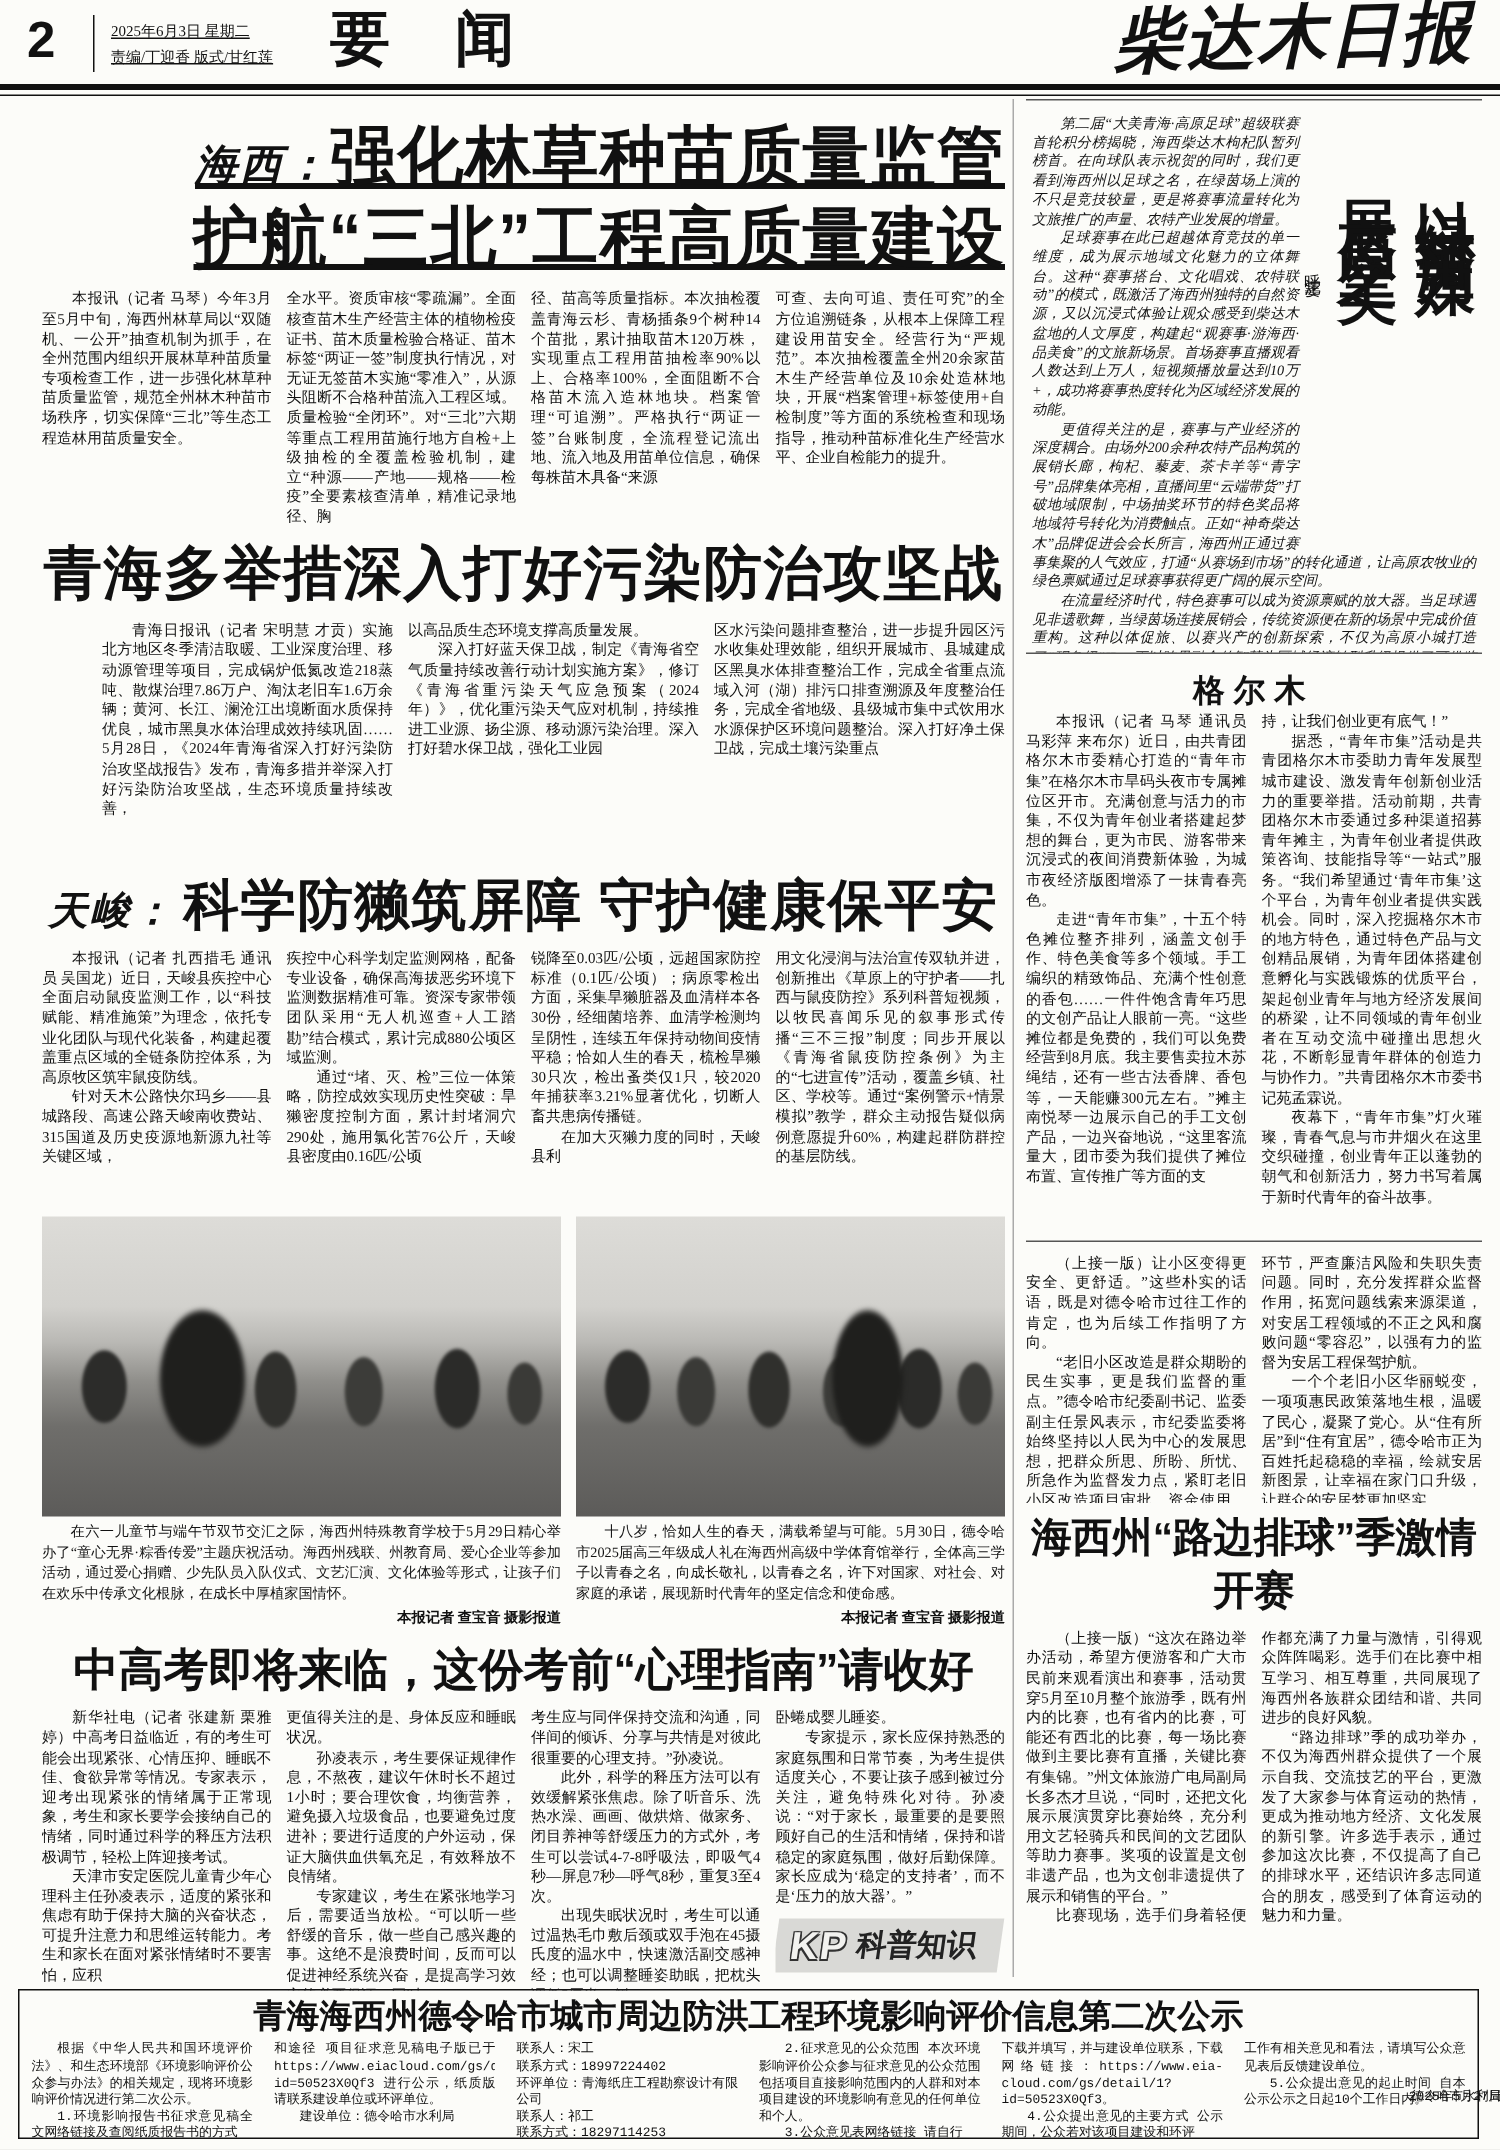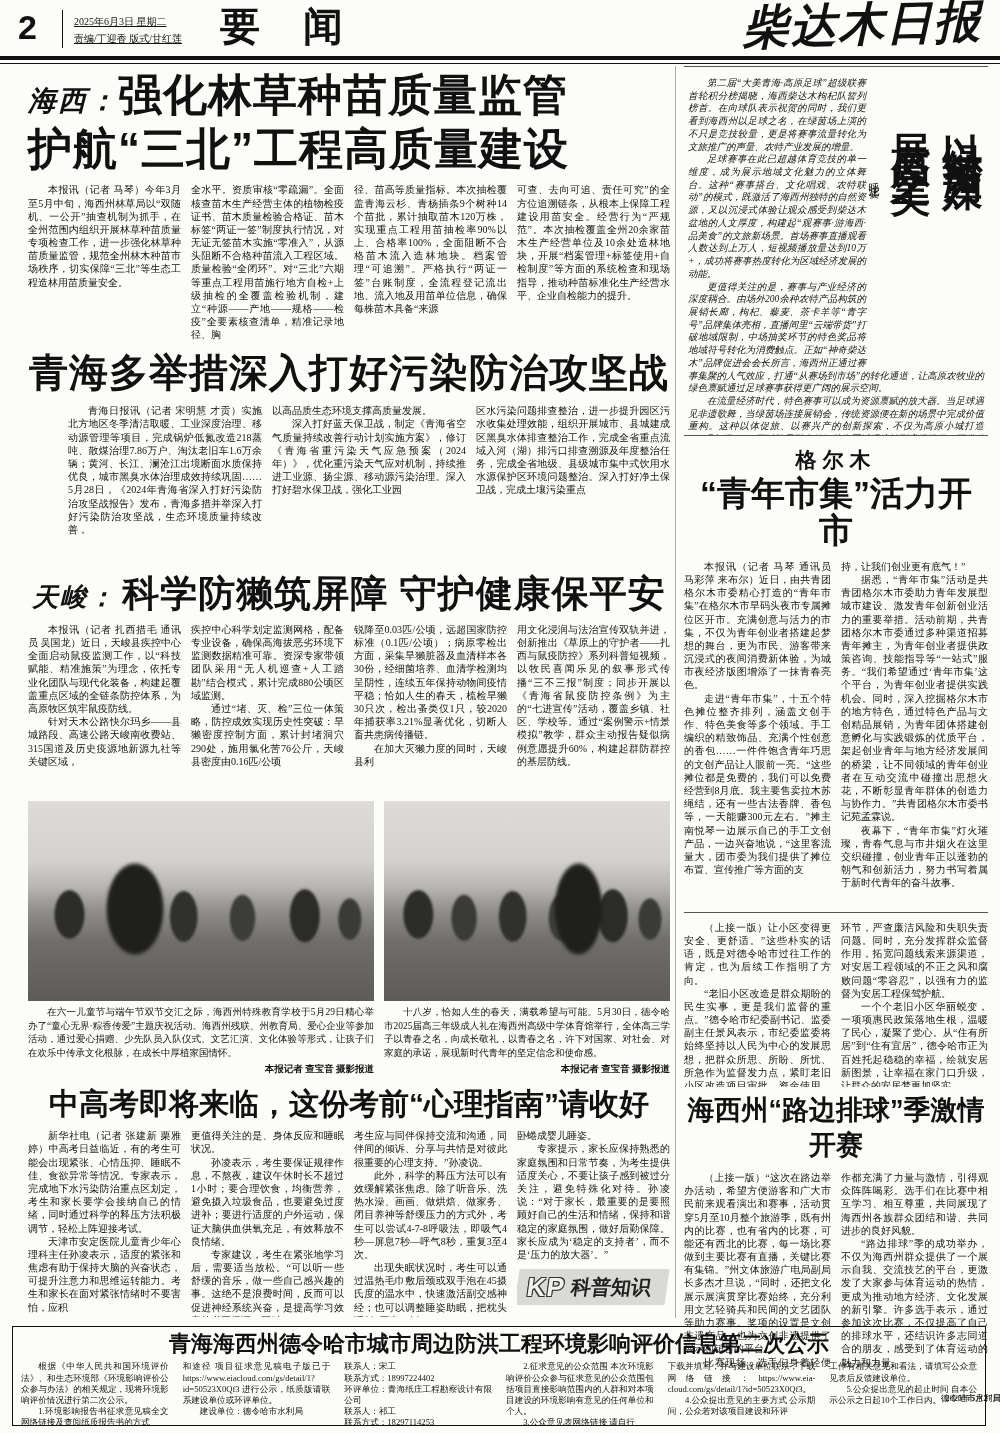--- a/index.html
+++ b/index.html
@@ -21,21 +21,21 @@
   .vrule{position:absolute;left:675px;top:66px;width:1px;height:1252px;background:#aaa;}
   
   .cols{display:flex;gap:10px;}
   .col{flex:1;overflow:hidden;}
   .body{font-size:10px;line-height:1.32;text-align:justify;}
   .body p{margin:0;text-indent:2em;}
   .body p.cont{text-indent:0;}
   .body p.right{text-indent:0;text-align:right;}
   
   .kicker{font:700 italic 28px/1 "Liberation Serif",serif;letter-spacing:2px;}
-  .a1-head{text-align:left;margin:2px 0 8px 0;}
+  .a1-head{text-align:right;margin:12px 0 8px 0;text-decoration:underline;}
   .a1-l1,.a1-l2{font:900 44px/1.22 "Liberation Sans",sans-serif;letter-spacing:1px;}
   .a2-head{text-align:center;font:900 39px/1.15 "Liberation Sans",sans-serif;letter-spacing:1px;margin:10px 0 8px 0;}
   .a3-head{text-align:center;margin:12px 0 8px 0;}
   .a3-t{font:900 37px/1.1 "Liberation Sans",sans-serif;letter-spacing:1px;}
   .a3-k{font:700 italic 26px/1 "Liberation Serif",serif;margin-right:6px;}
   .a4-head{text-align:center;font:900 30px/1.15 "Liberation Sans",sans-serif;margin:10px 0 8px 0;}
   
   .photos{display:flex;gap:10px;margin-top:6px;}
   .fig{flex:none;}
   .photo{background:linear-gradient(#dddcd8 0%,#d2d1cd 30%,#b9b8b4 42%,#8f8e8a 55%,#6f6e6b 70%,#5c5b59 100%);
@@ -69,21 +69,21 @@
   .mkt-title{text-align:center;font:900 34px/1.1 "Liberation Sans",sans-serif;margin-bottom:10px;}
   .sep{border:none;border-top:1px solid #555;margin:8px 0;}
   .vb-title{text-align:center;font:900 27px/1.3 "Liberation Sans",sans-serif;margin:6px 0 8px 0;}
   
   .kp{display:flex;align-items:center;gap:6px;margin-top:8px;background:#d9d9d6;padding:5px 10px;transform:skewX(-8deg);width:130px;}
   .kp-box{font:900 26px/1 "Liberation Sans",sans-serif;color:#f2f2ef;text-shadow:0 0 1px #333,1px 1px 0 #333,-1px -1px 0 #333,1px -1px 0 #333,-1px 1px 0 #333;letter-spacing:1px;}
   .kp-txt{font:700 20px/1 "Liberation Sans",sans-serif;color:#222;}
   
   .notice{position:absolute;left:12px;top:1326px;width:974px;height:100px;border:1.5px solid #111;padding:4px 8px;box-sizing:border-box;}
   .notice-title{text-align:center;font:900 22px/1.2 "Liberation Sans",sans-serif;margin:0 0 4px 0;}
-  .notice .cols{gap:14px;}
+  .notice .cols{gap:14px;font-family:Liberation Mono, monospace;}
   .notice .body{font-size:8.6px;line-height:1.3;}
 </style>
 </head>
 <body>
 
 <div class="page">
 
   <div class="hdr">
     <div class="hdr-num">2</div>
     <div class="hdr-vline"></div>
@@ -180,21 +180,21 @@
           <p>十八岁，恰如人生的春天，满载希望与可能。5月30日，德令哈市2025届高三年级成人礼在海西州高级中学体育馆举行，全体高三学子以青春之名，向成长敬礼，以青春之名，许下对国家、对社会、对家庭的承诺，展现新时代青年的坚定信念和使命感。</p>
           <p class="cred">本报记者 查宝音 摄影报道</p>
         </div>
       </figure>
     </div>
 
     <article>
       <div class="a4-head">中高考即将来临，这份考前“心理指南”请收好</div>
       <div class="cols body" style="height:188px;">
         <div class="col">
-            <p>新华社电（记者 张建新 栗雅婷）中高考日益临近，有的考生可能会出现紧张、心情压抑、睡眠不佳、食欲异常等情况。专家表示，完成地下水污染防治重点区划定，考生和家长要学会接纳自己的情绪，同时通过科学的释压方法积极调节，轻松上阵迎接考试。</p>
+            <p>新华社电（记者 张建新 栗雅婷）中高考日益临近，有的考生可能会出现紧张、心情压抑、睡眠不佳、食欲异常等情况。专家表示，迎考出现紧张的情绪属于正常现象，考生和家长要学会接纳自己的情绪，同时通过科学的释压方法积极调节，轻松上阵迎接考试。</p>
             <p>天津市安定医院儿童青少年心理科主任孙凌表示，适度的紧张和焦虑有助于保持大脑的兴奋状态，可提升注意力和思维运转能力。考生和家长在面对紧张情绪时不要害怕，应积</p>
           </div>
         <div class="col">
             <p class="cont">更值得关注的是、身体反应和睡眠状况。</p>
             <p>孙凌表示，考生要保证规律作息，不熬夜，建议午休时长不超过1小时；要合理饮食，均衡营养，避免摄入垃圾食品，也要避免过度进补；要进行适度的户外运动，保证大脑供血供氧充足，有效释放不良情绪。</p>
             <p>专家建议，考生在紧张地学习后，需要适当放松。“可以听一些舒缓的音乐，做一些自己感兴趣的事。这绝不是浪费时间，反而可以促进神经系统兴奋，是提高学习效率的必要保证。同时</p>
           </div>
         <div class="col">
             <p class="cont">考生应与同伴保持交流和沟通，同伴间的倾诉、分享与共情是对彼此很重要的心理支持。”孙凌说。</p>
             <p>此外，科学的释压方法可以有效缓解紧张焦虑。除了听音乐、洗热水澡、画画、做烘焙、做家务、闭目养神等舒缓压力的方式外，考生可以尝试4-7-8呼吸法，即吸气4秒—屏息7秒—呼气8秒，重复3至4次。</p>
@@ -227,21 +227,20 @@
       <div class="comm-body">
           <p>第二届“大美青海·高原足球”超级联赛首轮积分榜揭晓，海西柴达木枸杞队暂列榜首。在向球队表示祝贺的同时，我们更看到海西州以足球之名，在绿茵场上演的不只是竞技较量，更是将赛事流量转化为文旅推广的声量、农特产业发展的增量。</p>
           <p>足球赛事在此已超越体育竞技的单一维度，成为展示地域文化魅力的立体舞台。这种“赛事搭台、文化唱戏、农特联动”的模式，既激活了海西州独特的自然资源，又以沉浸式体验让观众感受到柴达木盆地的人文厚度，构建起“观赛事·游海西·品美食”的文旅新场景。首场赛事直播观看人数达到上万人，短视频播放量达到10万+，成功将赛事热度转化为区域经济发展的动能。</p>
           <p>更值得关注的是，赛事与产业经济的深度耦合。由场外200余种农特产品构筑的展销长廊，枸杞、藜麦、茶卡羊等“青字号”品牌集体亮相，直播间里“云端带货”打破地域限制，中场抽奖环节的特色奖品将地域符号转化为消费触点。正如“神奇柴达木”品牌促进会会长所言，海西州正通过赛事集聚的人气效应，打通“从赛场到市场”的转化通道，让高原农牧业的绿色禀赋通过足球赛事获得更广阔的展示空间。</p>
           <p>在流量经济时代，特色赛事可以成为资源禀赋的放大器。当足球遇见非遗歌舞，当绿茵场连接展销会，传统资源便在新的场景中完成价值重构。这种以体促旅、以赛兴产的创新探索，不仅为高原小城打造了“现象级”IP，更以跨界融合的智慧为区域经济转型升级提供了可借鉴的路径。期待这片热土，继续以创新之笔，在体育与产业的融合答卷上书写更多精彩篇章。</p>
         </div>
     </section>
 
     <article>
       <div class="mkt-kick">格尔木</div>
-      <div class="mkt-title">“青年市集”活力开市</div>
       <div class="cols body" style="height:344px;">
         <div class="col">
             <p>本报讯（记者 马琴 通讯员 马彩萍 来布尔）近日，由共青团格尔木市委精心打造的“青年市集”在格尔木市旱码头夜市专属摊位区开市。充满创意与活力的市集，不仅为青年创业者搭建起梦想的舞台，更为市民、游客带来沉浸式的夜间消费新体验，为城市夜经济版图增添了一抹青春亮色。</p>
             <p>走进“青年市集”，十五个特色摊位整齐排列，涵盖文创手作、特色美食等多个领域。手工编织的精致饰品、充满个性创意的香包……一件件饱含青年巧思的文创产品让人眼前一亮。“这些摊位都是免费的，我们可以免费经营到8月底。我主要售卖拉木苏绳结，还有一些古法香牌、香包等，一天能赚300元左右。”摊主南悦琴一边展示自己的手工文创产品，一边兴奋地说，“这里客流量大，团市委为我们提供了摊位布置、宣传推广等方面的支</p>
           </div>
         <div class="col">
             <p class="cont">持，让我们创业更有底气！”</p>
             <p>据悉，“青年市集”活动是共青团格尔木市委助力青年发展型城市建设、激发青年创新创业活力的重要举措。活动前期，共青团格尔木市委通过多种渠道招募青年摊主，为青年创业者提供政策咨询、技能指导等“一站式”服务。“我们希望通过‘青年市集’这个平台，为青年创业者提供实践机会。同时，深入挖掘格尔木市的地方特色，通过特色产品与文创精品展销，为青年团体搭建创意孵化与实践锻炼的优质平台，架起创业青年与地方经济发展间的桥梁，让不同领域的青年创业者在互动交流中碰撞出思想火花，不断彰显青年群体的创造力与协作力。”共青团格尔木市委书记苑孟霖说。</p>
             <p>夜幕下，“青年市集”灯火璀璨，青春气息与市井烟火在这里交织碰撞，创业青年正以蓬勃的朝气和创新活力，努力书写着属于新时代青年的奋斗故事。</p>
           </div>

